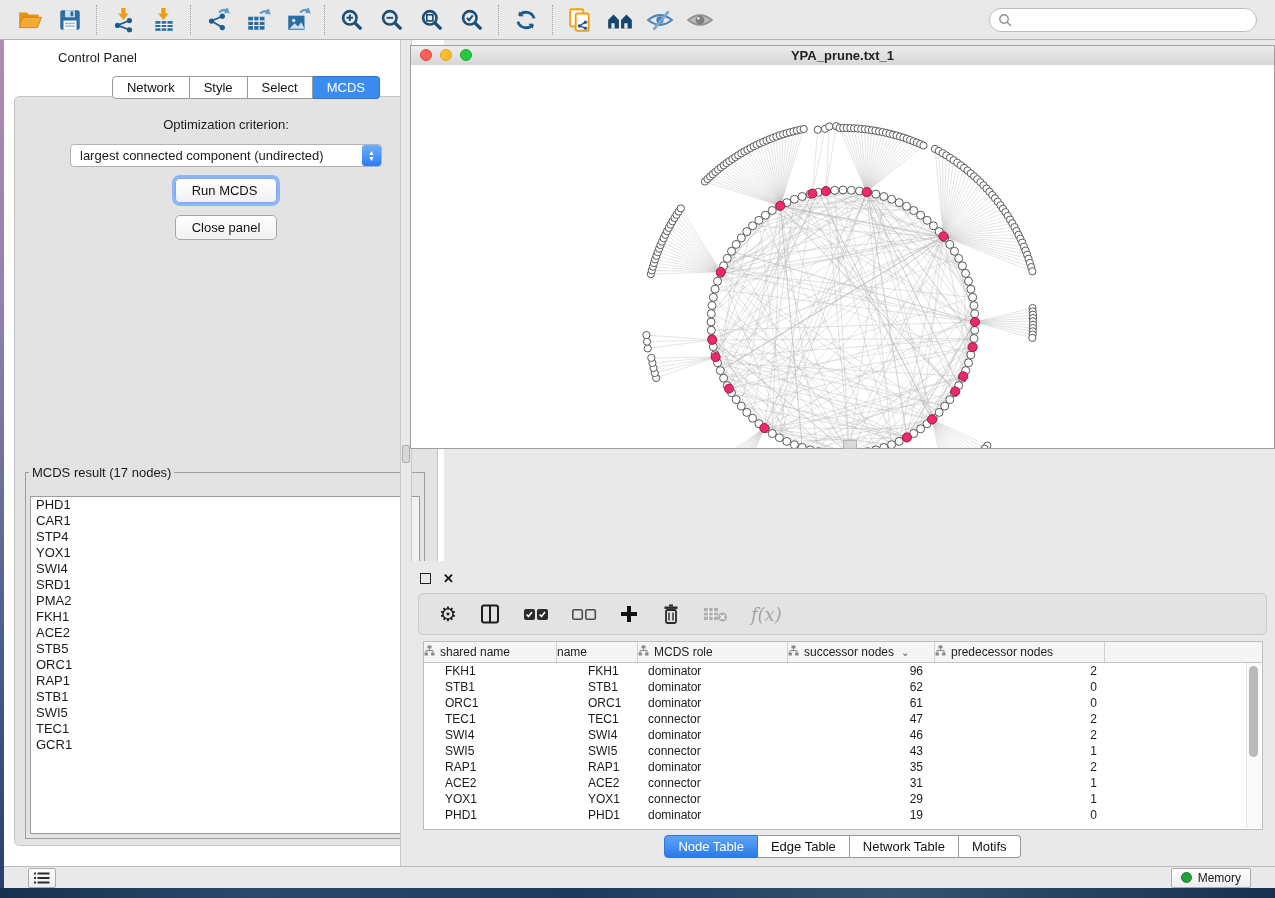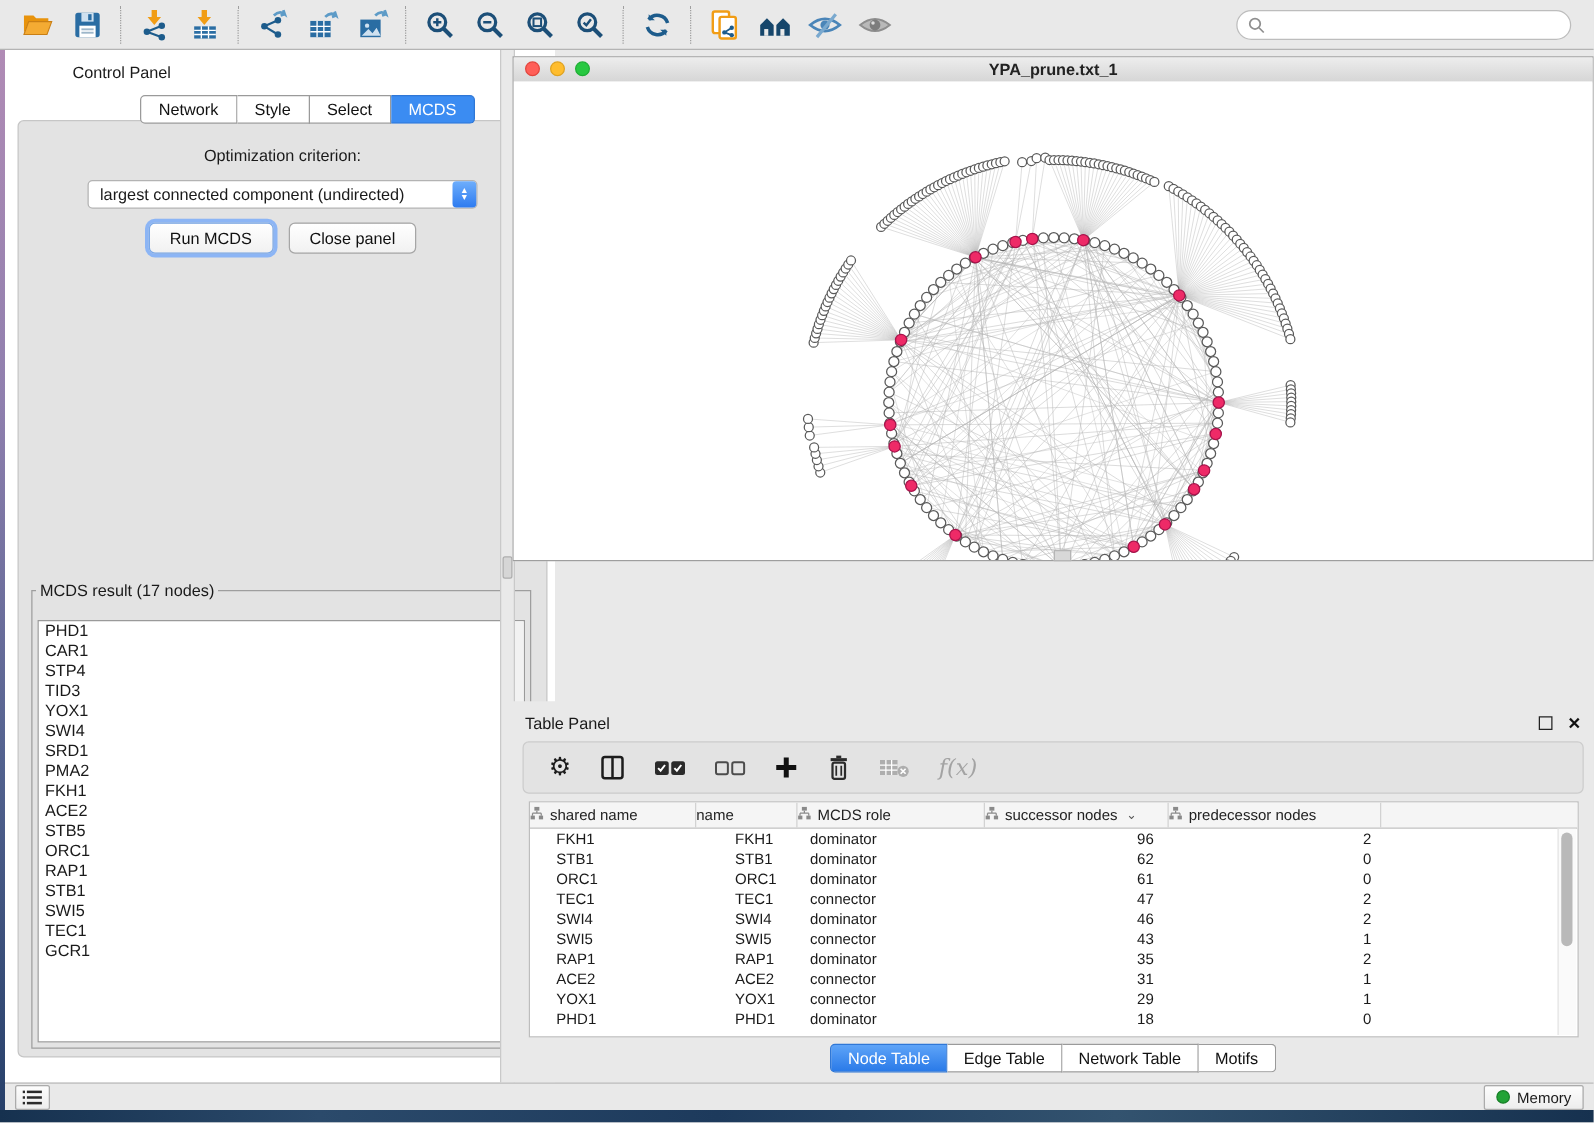--- a/index.html
+++ b/index.html
@@ -38,21 +38,21 @@
   .cp-content{position:absolute;left:10px;right:6px;top:56px;bottom:20px;background:#e3e3e3;
      border:1px solid #c6c6c6;border-radius:5px;padding:14px 4px 8px 4px;box-sizing:border-box;
      display:flex;flex-direction:column;align-items:center;}
   .opt-label{font-size:13px;margin-top:6px;}
   .dropdown{margin-top:12px;width:312px;height:23px;background:#fff;border:1px solid #b3b3b3;
      border-radius:4px;display:flex;align-items:center;position:relative;box-sizing:border-box;}
   .dropdown .dd-text{font-size:13px;padding-left:9px;flex:1;white-space:nowrap;}
   .dd-stepper{width:19px;height:21px;border-radius:3px;background:linear-gradient(#6eaefc,#2d7bf0);
      display:flex;flex-direction:column;align-items:center;justify-content:center;color:#fff;}
   .dd-stepper span{font-size:7px;line-height:6px;}
-  .btn-row{margin-top:11px;display:flex;gap:12px;}
+  .btn-row{margin-top:11px;display:flex;gap:12px;flex-direction:column;}
   .mac-btn{height:23px;background:linear-gradient(#ffffff,#f1f1f1);border:1px solid #a6a6a6;
      border-radius:5px;font-size:13px;padding:0 16px;display:flex;align-items:center;color:#111;}
   .mac-btn.focused{box-shadow:0 0 0 3px rgba(94,157,255,.65);border-color:#7aa8e8;}
   .mcds-fieldset{position:absolute;left:10px;right:12px;top:368px;bottom:6px;border:1px solid #9e9e9e;
      margin:0;padding:2px 3px 3px 3px;}
   .mcds-fieldset legend{font-size:13px;padding:0 3px;}
   .mcds-list{background:#fff;border:1px solid #9a9a9a;position:absolute;left:4px;right:4px;top:16px;bottom:4px;
      font-size:13px;overflow:hidden;}
   .mcds-list .track{position:absolute;right:0;top:0;width:11px;height:68%;background:#f2f2f2;border-left:1px solid #e0e0e0;}
   .mcds-item{line-height:16px;padding-left:5px;}
@@ -96,21 +96,21 @@
   .td.c5{padding-right:8px;}
   .vscroll{position:absolute;right:1px;top:21px;bottom:1px;width:14px;background:#fafafa;border-left:1px solid #e4e4e4;}
   .vthumb{position:absolute;left:2px;top:3px;width:9px;height:91px;background:#b9b9b9;border-radius:5px;}
   .tp-tabs{position:absolute;left:0;right:0;bottom:8px;display:flex;justify-content:center;}
   .tp-tab{font-size:13px;padding:3px 13px;background:#fff;border:1px solid #9a9a9a;border-left:none;color:#111;}
   .tp-tab:first-child{border-left:1px solid #9a9a9a;border-radius:4px 0 0 4px;}
   .tp-tab:last-child{border-radius:0 4px 4px 0;}
   .tp-tab.active{background:linear-gradient(#5ea4f8,#2a7ae8);border-color:#2f77d6;color:#fff;}
   
   .statusbar{left:4px;right:0;bottom:10px;height:22px;background:#e9e9e9;border-top:1px solid #bcbcbc;
-     display:flex;align-items:center;padding:0 8px;box-sizing:border-box;}
+     display:flex;align-items:center;padding:0 24px;box-sizing:border-box;}
   .list-btn{width:26px;height:18px;border:1px solid #ababab;background:linear-gradient(#fdfdfd,#ededed);
      border-radius:2px;display:flex;align-items:center;justify-content:center;}
   .memory-btn{margin-left:auto;height:18px;border:1px solid #ababab;background:linear-gradient(#fdfdfd,#ededed);
      border-radius:2px;display:flex;align-items:center;gap:6px;padding:0 9px;font-size:12px;}
   .mem-dot{width:11px;height:11px;border-radius:50%;background:#22a336;border:1px solid #188028;box-sizing:border-box;}
 </style>
 </head>
 <body>
 
 <div class="abs toolbar">
@@ -282,21 +282,20 @@
         <div class="mac-btn focused">Run MCDS</div>
         <div class="mac-btn">Close panel</div>
       </div>
       <fieldset class="mcds-fieldset">
         <legend>MCDS result (17 nodes)</legend>
         <div class="mcds-list">
           <div class="track"></div>
         <div class="mcds-item">PHD1</div>
             <div class="mcds-item">CAR1</div>
             <div class="mcds-item">STP4</div>
-            <div class="mcds-item">TID3</div>
             <div class="mcds-item">YOX1</div>
             <div class="mcds-item">SWI4</div>
             <div class="mcds-item">SRD1</div>
             <div class="mcds-item">PMA2</div>
             <div class="mcds-item">FKH1</div>
             <div class="mcds-item">ACE2</div>
             <div class="mcds-item">STB5</div>
             <div class="mcds-item">ORC1</div>
             <div class="mcds-item">RAP1</div>
             <div class="mcds-item">STB1</div>
@@ -1047,21 +1046,20 @@
             <circle cx="318.0" cy="323.6" r="4.5" fill="#ee2a67" stroke="#a8124b" stroke-width="1"></circle>
             <circle cx="304.7" cy="292.1" r="4.5" fill="#ee2a67" stroke="#a8124b" stroke-width="1"></circle>
             <circle cx="301.2" cy="274.9" r="4.5" fill="#ee2a67" stroke="#a8124b" stroke-width="1"></circle>
           </svg>
       </div>
       <div class="canvas-grip"></div>
     </div>
 
     <div class="abs table-panel">
       <div class="panel-header">
-        <span class="ph-title">Table Panel</span>
         <span class="mini-float"></span>
         <span class="mini-close">✕</span>
       </div>
 
       <div class="tp-toolbar">
         <span class="tp-icon gear-glyph">⚙</span>
         <span class="tp-icon">
           <svg width="22" height="22" viewBox="0 0 22 22">
               <rect x="3" y="2.5" width="16" height="17" rx="2" fill="none" stroke="#1c1c1c" stroke-width="2"></rect>
               <path d="M11 2.5 v17" stroke="#1c1c1c" stroke-width="2"></path>
@@ -1219,21 +1217,21 @@
               <div class="td c2">YOX1</div>
               <div class="td c3">connector</div>
               <div class="td c4 num">29</div>
               <div class="td c5 num">1</div>
               <div class="td c6"></div>
             </div>
             <div class="tbl-row">
               <div class="td c1">PHD1</div>
               <div class="td c2">PHD1</div>
               <div class="td c3">dominator</div>
-              <div class="td c4 num">18</div>
+              <div class="td c4 num">19</div>
               <div class="td c5 num">0</div>
               <div class="td c6"></div>
             </div>
           </div>
         <div class="vscroll">
           <div class="vthumb"></div>
         </div>
       </div>
 
       <div class="tp-tabs">

